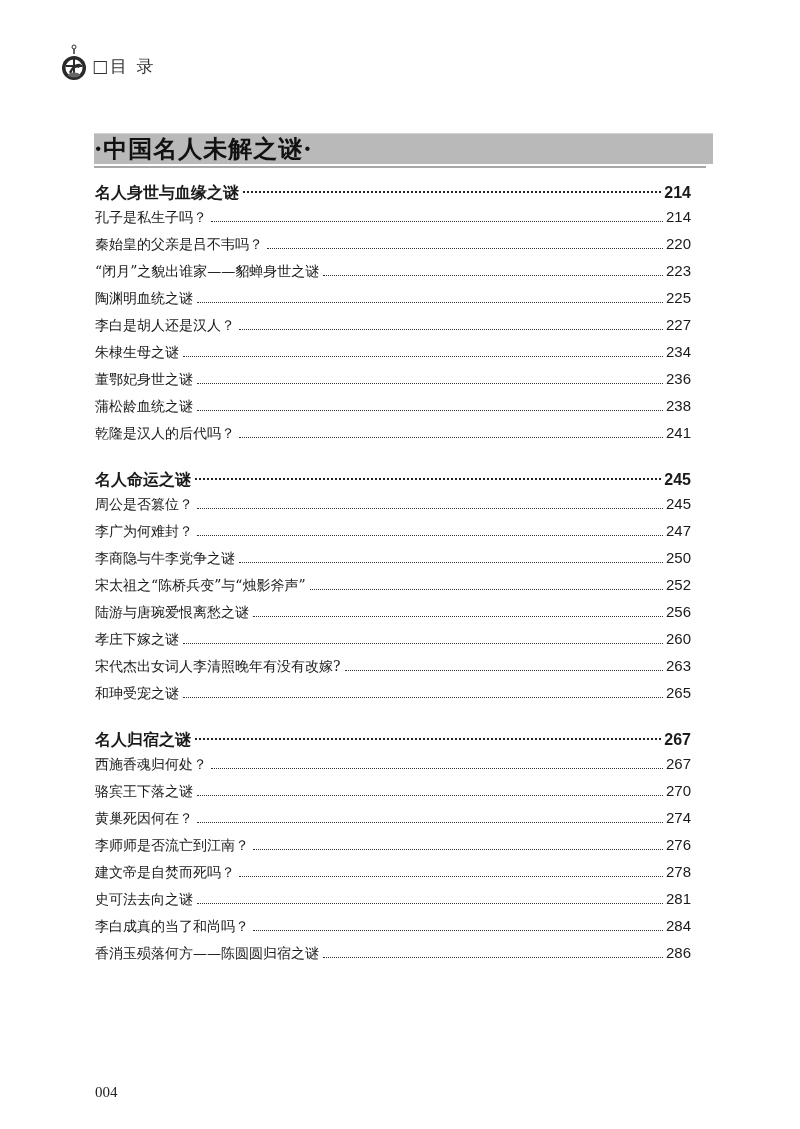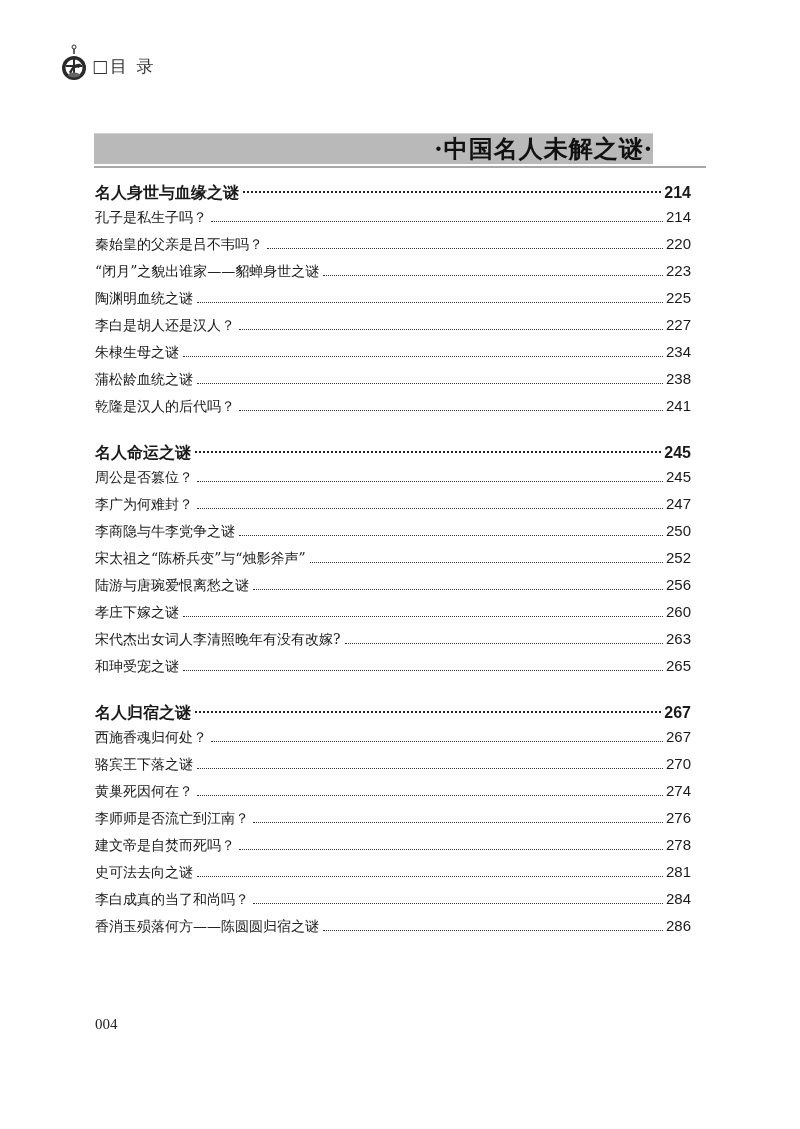--- a/index.html
+++ b/index.html
@@ -1,34 +1,34 @@
 <!DOCTYPE html>
 <html><head>
 <meta charset="utf-8">
 <style>
   html, body { margin:0; padding:0; background:#ffffff; }
   body { width:800px; height:1129px; position:relative; overflow:hidden;
          font-family:"DejaVu Serif","Liberation Serif",serif; color:#1a1a1a; }
   .header { position:absolute; left:60px; top:44px; height:40px; display:flex; align-items:center; }
   .emblem { width:28px; height:40px; display:block; }
   .header-title { font-family:"DejaVu Sans","Liberation Sans",sans-serif; font-size:17px; color:#333; margin-left:4px; letter-spacing:2px; margin-top:4px; }
-  .banner { position:absolute; left:94px; top:133px; width:559px; height:30px; background:#b9b9b9;
-            border-top:1px solid #d0d0d0; display:flex; align-items:center; justify-content:flex-end; }
+  .banner { position:absolute; left:94px; top:133px; width:619px; height:30px; background:#b9b9b9;
+            border-top:1px solid #d0d0d0; display:flex; align-items:center; justify-content:flex-start; }
   .banner-line { position:absolute; left:94px; top:166px; width:612px; height:2px; background:#a8a8a8; }
   .banner-title { font-family:"DejaVu Serif","Liberation Serif",serif; font-weight:bold; font-size:24px; color:#111; letter-spacing:1px; }
   .toc { position:absolute; left:95px; top:178px; width:596px; }
   .row { display:flex; align-items:baseline; height:27px; font-size:14px; white-space:nowrap; }
   .row .t { flex:0 0 auto; padding-right:4px; }
   .row .dots { flex:1 1 auto; border-bottom:1.5px dotted #333; margin-bottom:4px; height:1px; }
   .row .p { flex:0 0 auto; padding-left:3px; font-family:Liberation Sans, sans-serif; font-size:15px; }
   .row.section { font-size:16px; font-weight:bold; height:30px;align-items:center; }
   .row.section .dots { border-bottom:2px dotted #222; }
   .row.section .p { font-size:16px; font-weight:bold; }
   .gap { height:14px; }
-  .footer { position:absolute; left:95px; top:1016px; font-family:"Liberation Serif",serif; font-size:15px; color:#222; }
+  .footer { position:absolute; left:95px; top:1084px; font-family:"Liberation Serif",serif; font-size:15px; color:#222; }
 </style>
 </head>
 <body>
 
 <div class="header">
   <svg class="emblem" viewBox="0 0 28 40">
     <circle cx="14" cy="3" r="2" fill="none" stroke="#333" stroke-width="1"></circle>
     <line x1="14" y1="5" x2="14" y2="10" stroke="#333" stroke-width="1.5"></line>
     <circle cx="14" cy="24" r="12" fill="#2a2a2a"></circle>
     <circle cx="14" cy="24" r="8.5" fill="#ffffff"></circle>
@@ -73,20 +73,25 @@
     </div>
   <div class="row">
       <span class="t">李白是胡人还是汉人？</span>
       <span class="dots"></span>
       <span class="p">227</span>
     </div>
   <div class="row">
       <span class="t">朱棣生母之谜</span>
       <span class="dots"></span>
       <span class="p">234</span>
+    </div>
+  <div class="row">
+      <span class="t">董鄂妃身世之谜</span>
+      <span class="dots"></span>
+      <span class="p">236</span>
     </div>
   <div class="row">
       <span class="t">蒲松龄血统之谜</span>
       <span class="dots"></span>
       <span class="p">238</span>
     </div>
   <div class="row">
       <span class="t">乾隆是汉人的后代吗？</span>
       <span class="dots"></span>
       <span class="p">241</span>

